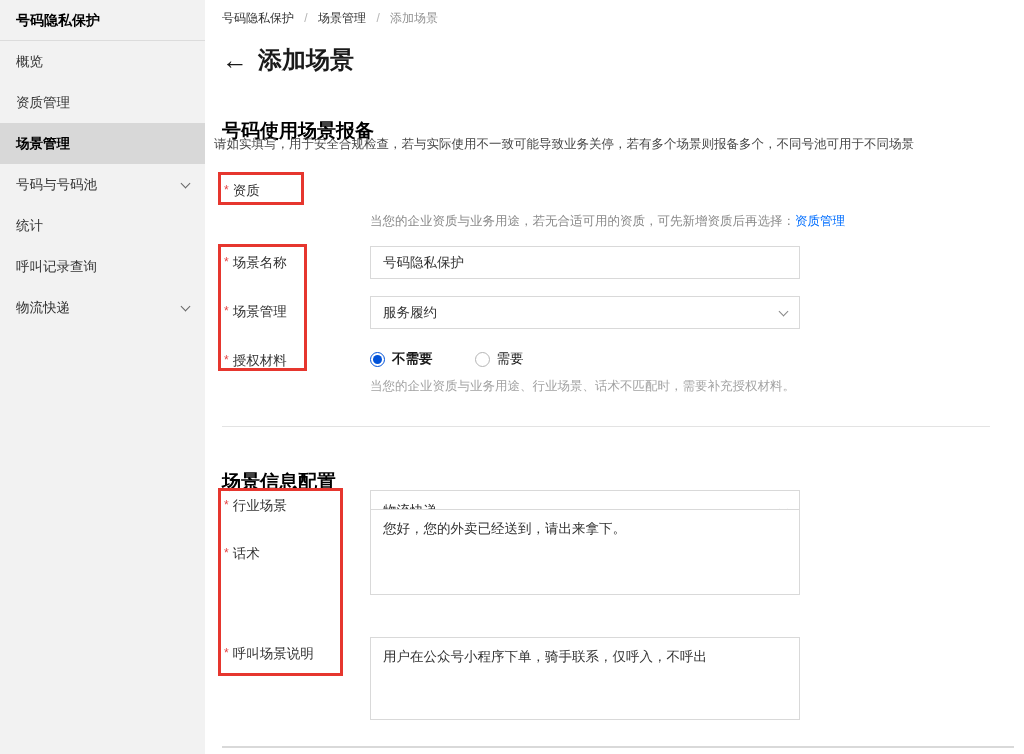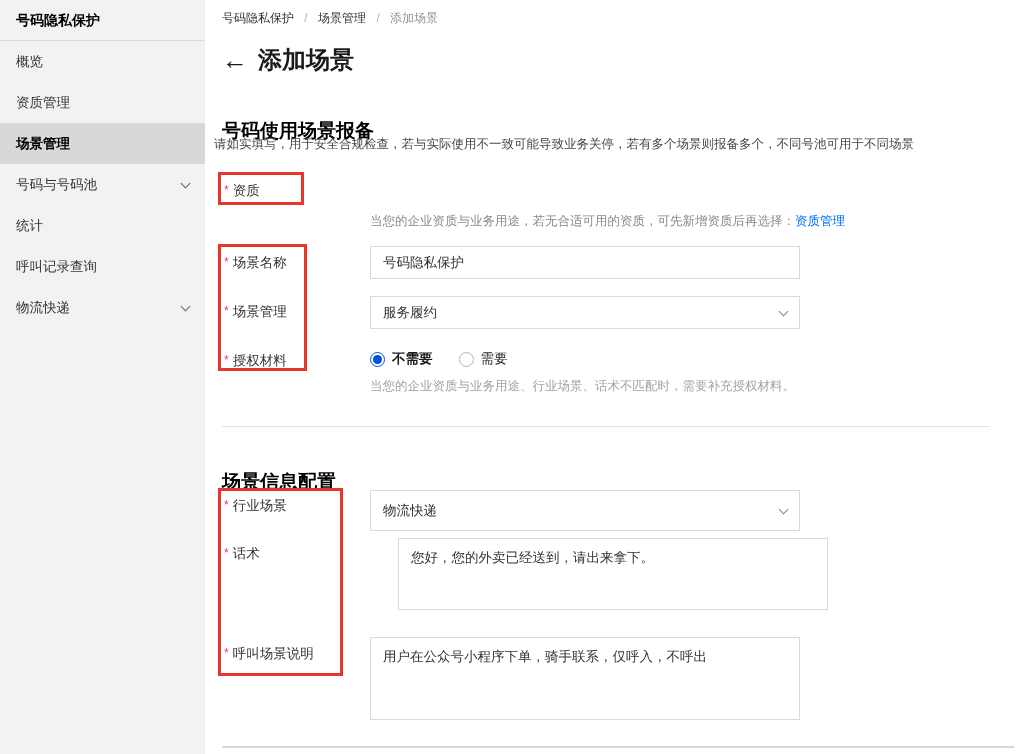--- a/index.html
+++ b/index.html
@@ -47,21 +47,21 @@
   .val { color:#333; white-space:nowrap; }
   .annot { color:#f03c32; font-weight:bold; font-size:19px; margin-left:8px; white-space:nowrap; }
 
   input.ctl { padding:0 12px; outline:none; }
   textarea.ctl { padding:8px 12px; resize:none; outline:none; line-height:1.6; font-family:inherit; }
 
   .helper { position:absolute; left:165px; font-size:12.5px; color:#8a8a8a; white-space:nowrap; }
   .helper-muted { color:#a2a2a2; }
   .link { color:#006eff; text-decoration:none; cursor:pointer; }
 
-  .radio-row { position:absolute; left:165px; display:flex; align-items:center; gap:26px; }
+  .radio-row { position:absolute; left:165px; display:flex; align-items:center; gap:42px; }
   .radio-opt { display:flex; align-items:center; gap:7px; cursor:pointer; font-size:13.5px; color:#1a1a1a; }
   .radio-dot { width:15px; height:15px; border-radius:50%; background:#fff; position:relative; }
   .radio-dot.checked { border:1.5px solid #0052d9; }
   .radio-dot.checked::after { content:""; position:absolute; inset:2px; border-radius:50%; background:#0052d9; }
   .radio-dot.unchecked { border:1.5px solid #b5b5b5; }
   .radio-opt .lbl-strong { font-weight:600; }
 
   .divider { position:absolute; left:17px; height:0; border-top:1px solid #e3e3e3; }
   .divider.thick { border-top:2px solid #d9d9d9; }
 
@@ -166,21 +166,21 @@
       <span class="req">*</span><span>行业场景</span>
     </div>
     <div class="ctl select" style="top:490px; height:41px">
       <span class="val">物流快递</span>
       <span class="chev down"></span>
     </div>
 
     <div class="lbl" style="top:545px">
       <span class="req">*</span><span>话术</span>
     </div>
-    <textarea class="ctl" style="top: 538px; height: 72px; margin-left: 28px;">您好，您的外卖已经送到，请出来拿下。</textarea>
+    <textarea class="ctl" style="top: 509px; height: 86px;">您好，您的外卖已经送到，请出来拿下。</textarea>
 
     <div class="lbl" style="top:645px">
       <span class="req">*</span><span>呼叫场景说明</span>
     </div>
     <textarea class="ctl" style="top: 637px; height: 83px;">用户在公众号小程序下单，骑手联系，仅呼入，不呼出</textarea>
 
     <div class="divider thick" style="top:746px; width:792px"></div>
 
     <div class="redbox" style="left:13px; top:172px; width:86px; height:33px"></div>
     <div class="redbox" style="left:13px; top:244px; width:89px; height:127px"></div>

